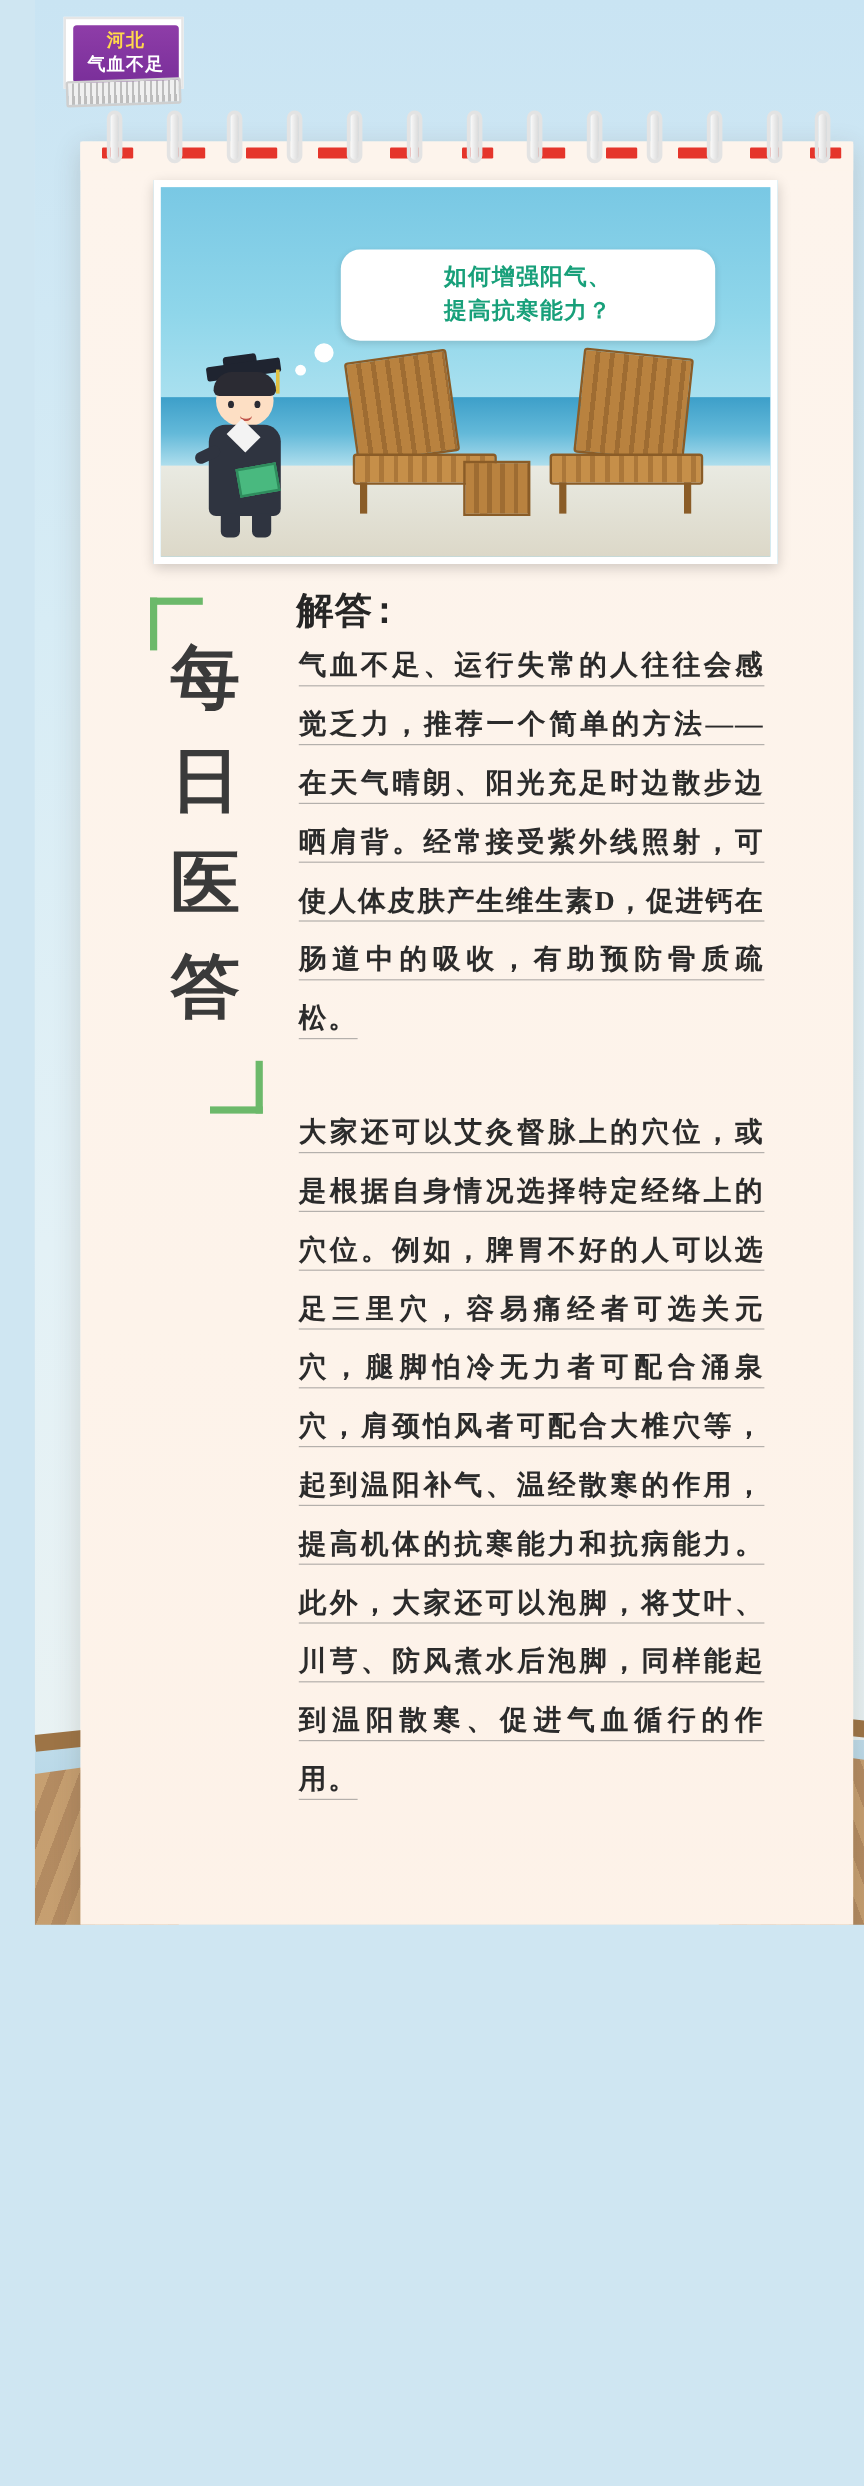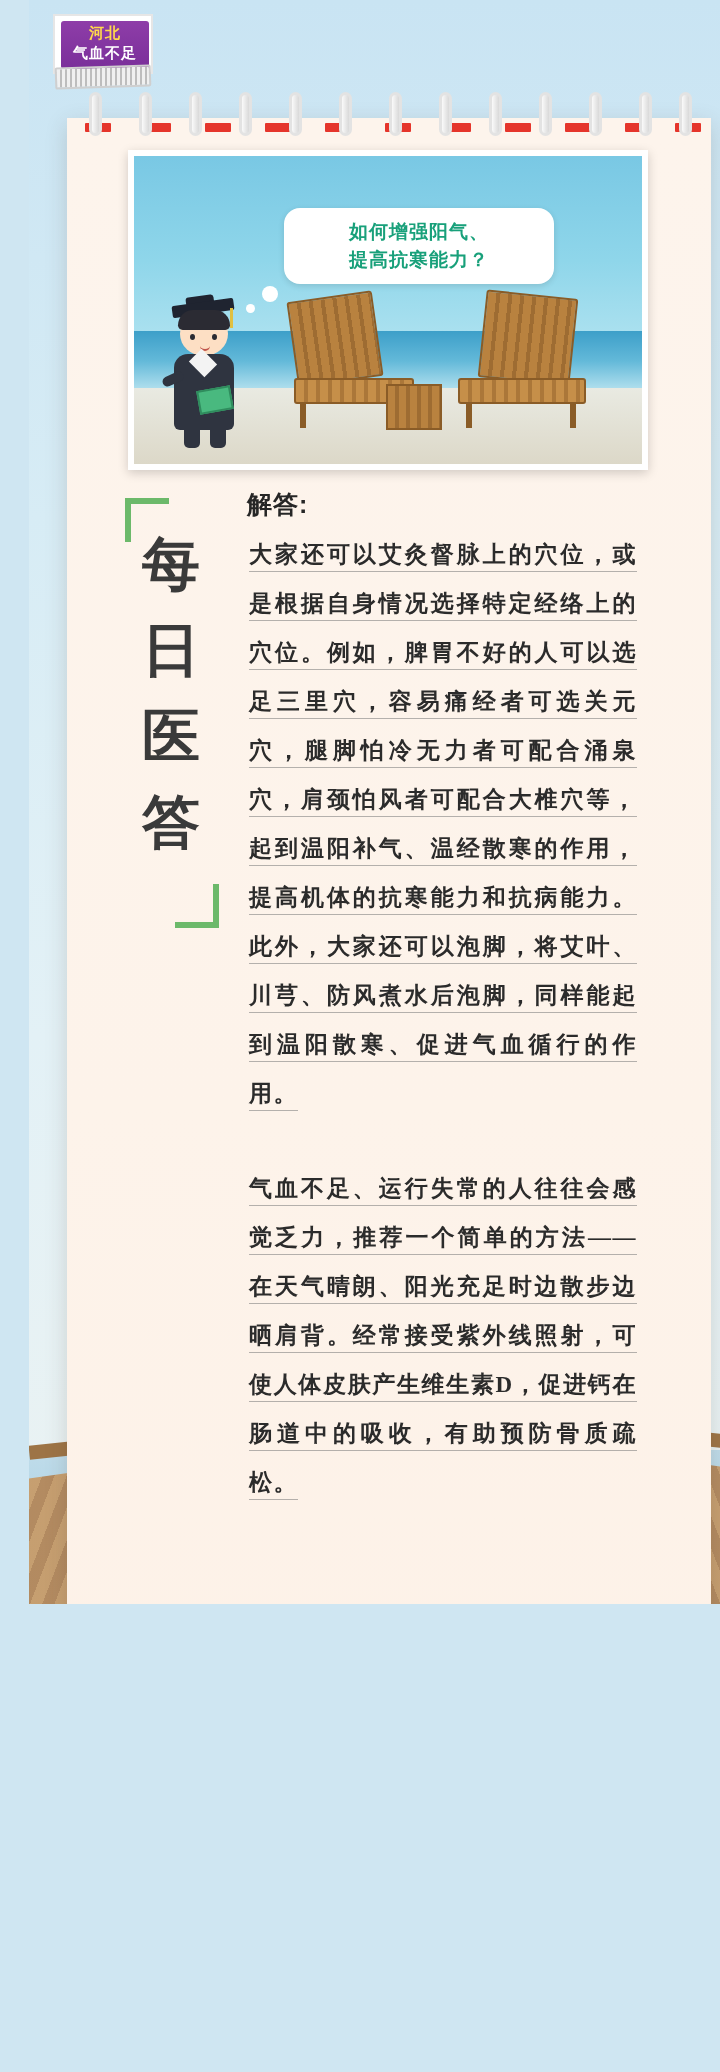--- a/index.html
+++ b/index.html
@@ -221,20 +221,21 @@
   }
   .bubble {
     position: absolute;
     left: 150px;
     top: 52px;
     width: 270px;
     height: 76px;
     background: #ffffff;
     border-radius: 16px;
     box-shadow: 0 2px 6px rgba(0,0,0,.12);
+    padding-left: 42px;
   }
   .bubble-text {
     position: absolute;
     left: 0; right: 0; top: 10px;
     text-align: center;
     color: #18a07a;
     font-size: 19px;
     font-weight: bold;
     line-height: 28px;
     letter-spacing: 1px;
@@ -402,24 +403,24 @@
     width: 38px; height: 38px;
     border-right: 6px solid #6cb96a;
     border-bottom: 6px solid #6cb96a;
   }
 
   
   .answer-label {
     position: absolute;
     left: 180px;
     top: 370px;
-    font-size: 25px;
+    font-size: 31px;
     font-weight: bold;
     color: #262626;
-    font-family: Liberation Sans, sans-serif;
+    font-family: Liberation Mono, monospace;
     letter-spacing: 1px;
   }
   .answer-body {
     position: absolute;
     left: 182px;
     top: 412px;
     width: 388px;
   }
   .para {
     font-family: "Liberation Serif", serif;
@@ -559,22 +560,22 @@
       <div class="bracket-tl"></div>
       <div class="bracket-br"></div>
       <div class="vtitle-text">每
 日
 医
 答</div>
     </div>
 
     <div class="answer-label">解答:</div>
     <div class="answer-body">
+      <p class="para">气血不足、运行失常的人往往会感觉乏力，推荐一个简单的方法——在天气晴朗、阳光充足时边散步边晒肩背。经常接受紫外线照射，可使人体皮肤产生维生素D，促进钙在肠道中的吸收，有助预防骨质疏松。</p>
       <p class="para">大家还可以艾灸督脉上的穴位，或是根据自身情况选择特定经络上的穴位。例如，脾胃不好的人可以选足三里穴，容易痛经者可选关元穴，腿脚怕冷无力者可配合涌泉穴，肩颈怕风者可配合大椎穴等，起到温阳补气、温经散寒的作用，提高机体的抗寒能力和抗病能力。此外，大家还可以泡脚，将艾叶、川芎、防风煮水后泡脚，同样能起到温阳散寒、促进气血循行的作用。</p>
-      <p class="para">气血不足、运行失常的人往往会感觉乏力，推荐一个简单的方法——在天气晴朗、阳光充足时边散步边晒肩背。经常接受紫外线照射，可使人体皮肤产生维生素D，促进钙在肠道中的吸收，有助预防骨质疏松。</p>
     </div>
 
   </div>
 
   <div class="footer">
     <div>如何增强阳气 制作</div>
   </div>
 
 </div>
 

